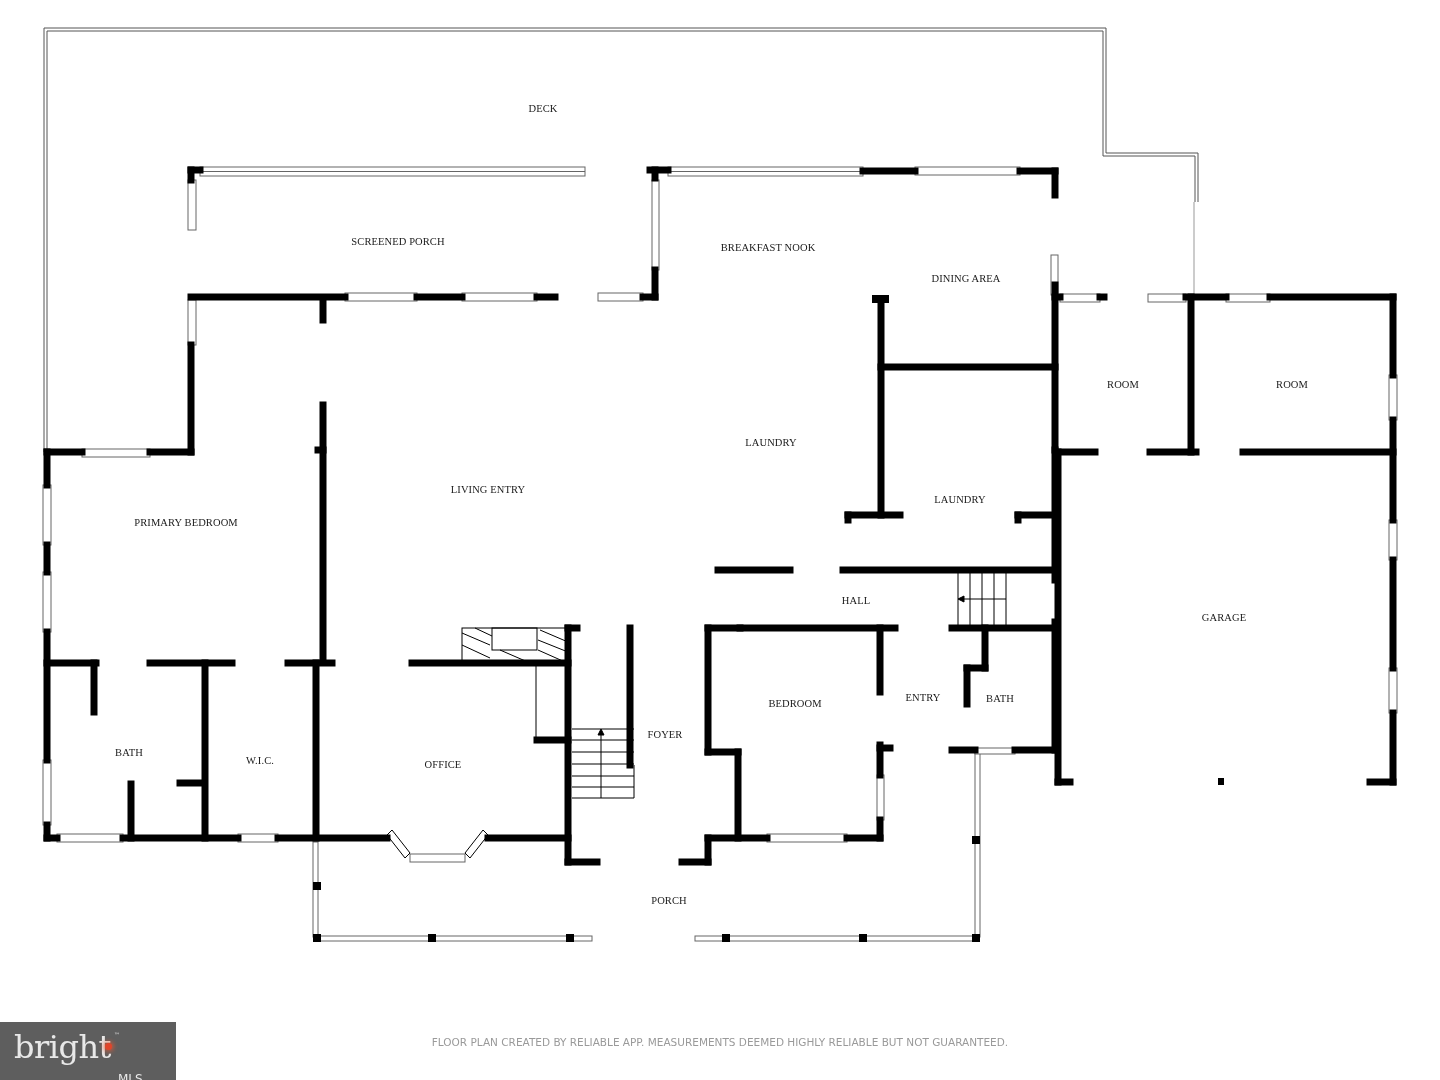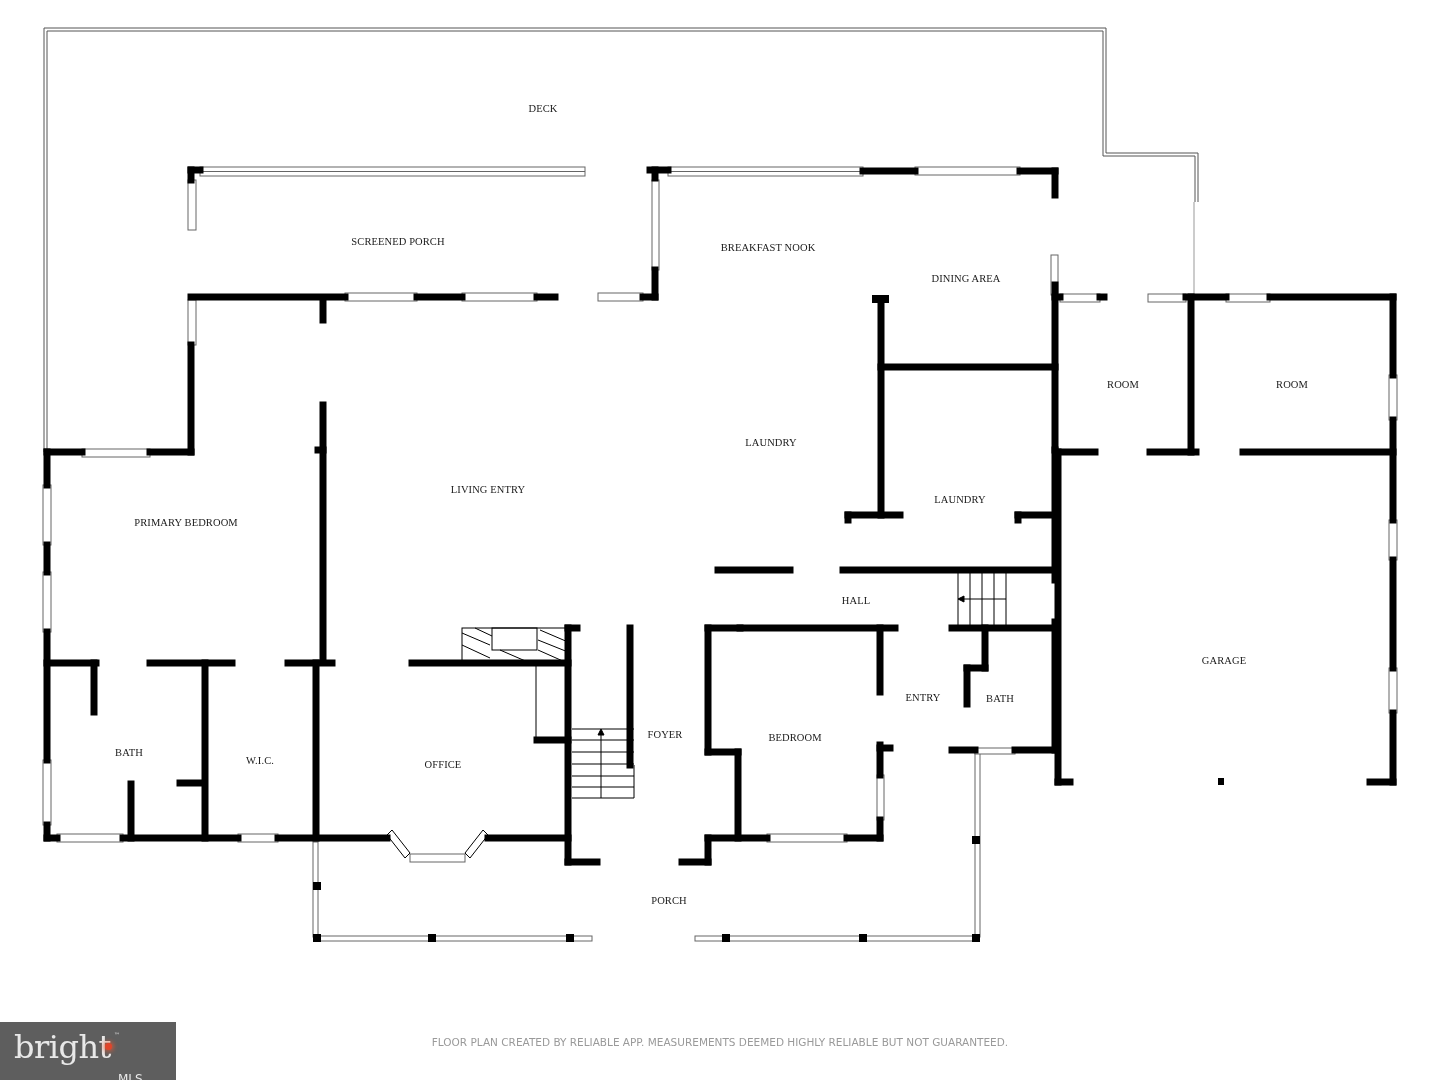--- a/index.html
+++ b/index.html
@@ -236,25 +236,25 @@
 <div class="room-label" style="left:398px;top:241px;text-align:center;">SCREENED PORCH</div>
 <div class="room-label" style="left:768px;top:247px;">BREAKFAST NOOK</div>
 <div class="room-label" style="left:966px;top:278px;">DINING AREA</div>
 <div class="room-label" style="left:1123px;top:384px;">ROOM</div>
 <div class="room-label" style="left:1292px;top:384px;">ROOM</div>
 <div class="room-label" style="left:771px;top:442px;">LAUNDRY</div>
 <div class="room-label" style="left:960px;top:499px;">LAUNDRY</div>
 <div class="room-label" style="left:488px;top:489px;">LIVING ENTRY</div>
 <div class="room-label" style="left:186px;top:522px;">PRIMARY BEDROOM</div>
 <div class="room-label" style="left:856px;top:600px;">HALL</div>
-<div class="room-label" style="left:1224px;top:660px;text-align:center;">GARAGE</div>
+<div class="room-label" style="left:1224px;top:617px;text-align:center;">GARAGE</div>
 <div class="room-label" style="left:923px;top:697px;text-align:right;">ENTRY</div>
 <div class="room-label" style="left:1000px;top:698px;">BATH</div>
 <div class="room-label" style="left:665px;top:734px;">FOYER</div>
-<div class="room-label" style="left:795px;top:737px;">BEDROOM</div>
+<div class="room-label" style="left:795px;top:703px;">BEDROOM</div>
 <div class="room-label" style="left:129px;top:752px;">BATH</div>
 <div class="room-label" style="left:260px;top:760px;">W.I.C.</div>
 <div class="room-label" style="left:443px;top:764px;">OFFICE</div>
 <div class="room-label" style="left:656px;top:900px;margin-left:13px;">PORCH</div>
 
 <div class="footer-note">FLOOR PLAN CREATED BY RELIABLE APP. MEASUREMENTS DEEMED HIGHLY RELIABLE BUT NOT GUARANTEED.</div>
 
 <div class="logo">
   <span class="logo-word"><span>brigh</span><span>t</span></span>
   <span class="logo-dot"></span>

